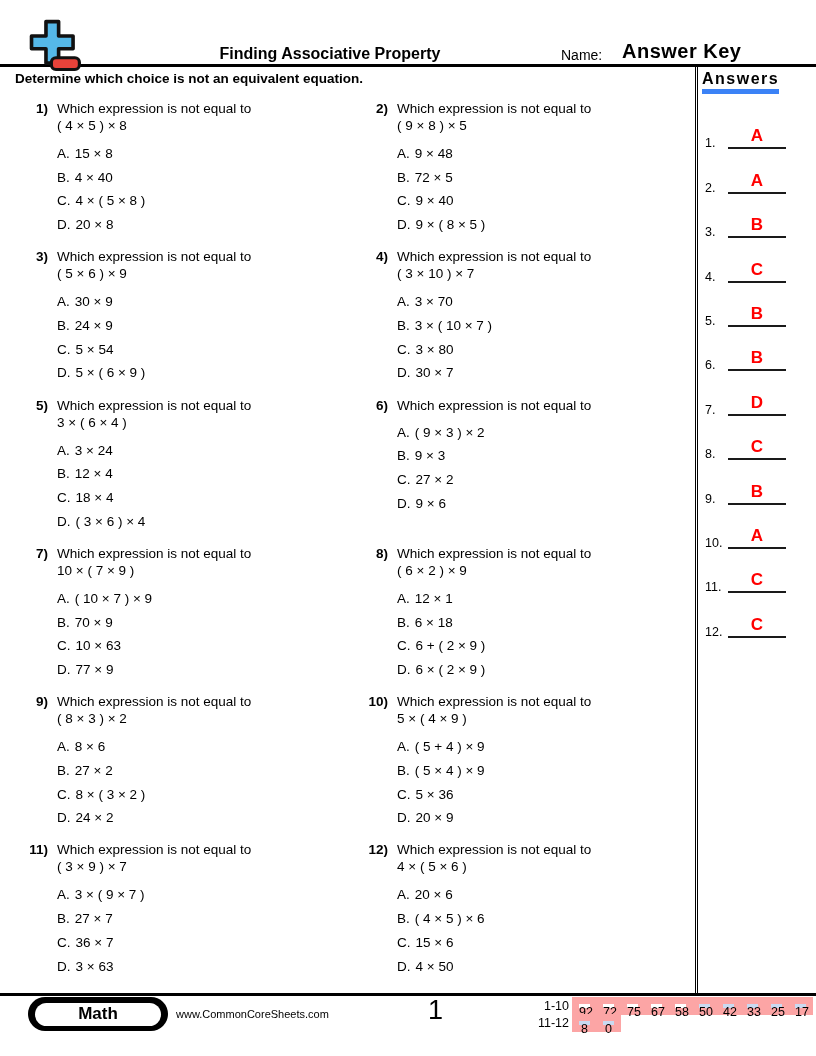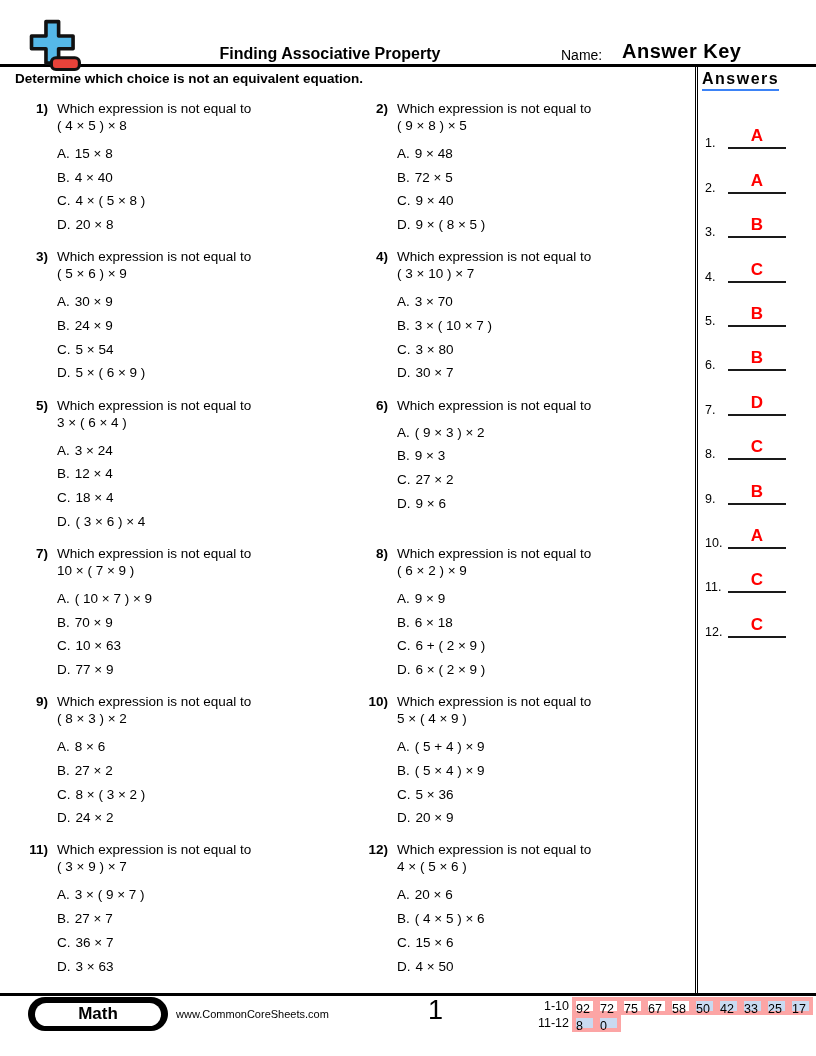--- a/index.html
+++ b/index.html
@@ -6,21 +6,21 @@
   body{width:816px;height:1056px;font-family:"Liberation Sans",sans-serif;color:#000;position:relative;overflow:hidden;}
   .page{position:absolute;inset:0;width:816px;height:1056px;background:#fff;}
 
   
   .logo{position:absolute;left:27px;top:17px;width:56px;height:58px;z-index:3;}
   .header-rule{position:absolute;left:0;top:64px;width:816px;height:3px;background:#000;z-index:1;}
   .page-title{position:absolute;left:130px;top:45px;width:400px;text-align:center;font-size:16px;font-weight:bold;}
   .name-label{position:absolute;left:561px;top:47px;font-size:14px;}
   .name-value{position:absolute;left:622px;top:40px;font-size:20px;font-weight:bold;color:#000000;letter-spacing:.5px;}
   .instruction{position:absolute;left:15px;top:71px;font-size:13.5px;font-weight:bold;}
-  .answers-title{position:absolute;left:702px;top:70px;font-size:16px;font-weight:bold;letter-spacing:1.5px;border-bottom:2px solid #3b82f6;padding-bottom:1px;}
+  .answers-title{position:absolute;left:702px;top:70px;font-size:16px;font-weight:bold;letter-spacing:1.5px;border-bottom:5px solid #3b82f6;padding-bottom:1px;}
 
   
   .separator{position:absolute;left:695px;top:66px;width:3px;height:927px;border-left:1.5px solid #000;border-right:1.5px solid #000;box-sizing:border-box;}
 
   
   .questions{position:absolute;left:16px;top:100px;width:676px;display:grid;grid-template-columns:340px 336px;}
   .question{height:148.3px;box-sizing:border-box;display:grid;grid-template-columns:32px 1fr;column-gap:9px;font-size:13.5px;}
   .q-num{text-align:right;font-weight:bold;line-height:17px;}
   .q-prompt{line-height:17px;}
   .q-expr{line-height:18px;}
@@ -39,21 +39,21 @@
   .footer-rule{position:absolute;left:0;top:993px;width:816px;height:3px;background:#000;}
   .math-pill{position:absolute;left:28px;top:997px;width:140px;height:34px;background:#000;border-radius:17px;display:flex;align-items:center;justify-content:center;}
   .math-pill-inner{width:126px;height:23px;background:#fff;border-radius:12px;display:flex;align-items:center;justify-content:center;font-size:17px;font-weight:bold;}
   .website{position:absolute;left:176px;top:1008px;font-size:11px;}
   .page-number{position:absolute;left:428px;top:995px;font-size:27px;}
   .score-grid{position:absolute;right:3px;top:997px;font-size:12.5px;}
   .score-row{display:flex;height:18px;margin-top:-1px;}
   .score-row:first-child{margin-top:0;}
   .score-label{width:46px;text-align:right;padding-right:4px;line-height:18px;}
   .score-cells{display:flex;}
-  .score-cell{width:25px;border:4px solid #fca5a5;box-sizing:border-box;text-align:left;line-height:16px;margin-left:-1px;background:#fff;}
+  .score-cell{width:25px;border:7px solid #fca5a5;box-sizing:border-box;text-align:center;line-height:16px;margin-left:-1px;background:#fff;}
   .score-cell[data-hl="true"]{background:#c9daf1;}
 </style>
 </head>
 <body>
 
 <div class="page">
 
   <div class="logo">
     <svg viewBox="0 0 62 62" width="56" height="58" aria-hidden="true">
       <path d="M21,4 h14 v16 h16 v14 h-16 v16 h-14 v-16 h-16 v-14 h16 z" fill="#55b8e8" stroke="#111" stroke-width="4" stroke-linejoin="round"></path>
@@ -252,21 +252,21 @@
   </div>
 
   <div class="question">
     <div class="q-num">8)</div>
     <div class="q-body">
       <div class="q-prompt">Which expression is not equal to</div>
       <div class="q-expr">( 6 × 2 ) × 9</div>
       <div class="q-options">
         <div class="q-option">
           <span class="q-opt-label">A.</span>
-          <span>9 × 9</span>
+          <span>12 × 1</span>
         </div>
         <div class="q-option">
           <span class="q-opt-label">B.</span>
           <span>6 × 18</span>
         </div>
         <div class="q-option">
           <span class="q-opt-label">C.</span>
           <span>6 + ( 2 × 9 )</span>
         </div>
         <div class="q-option">

